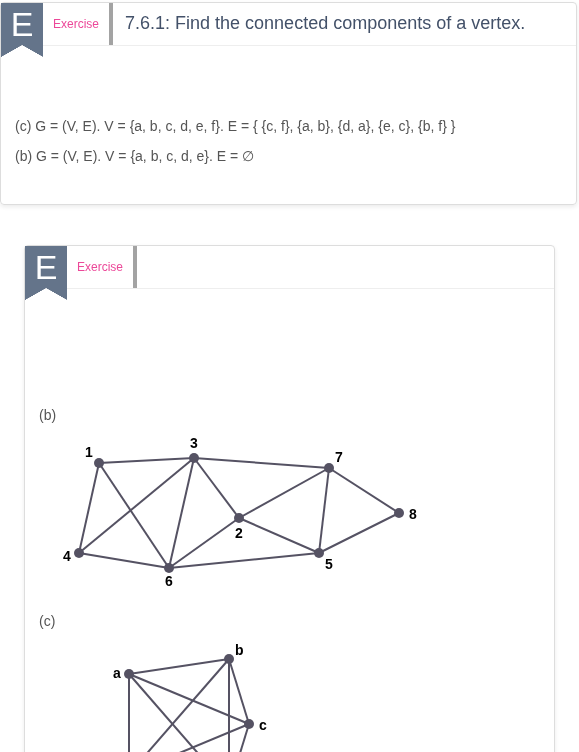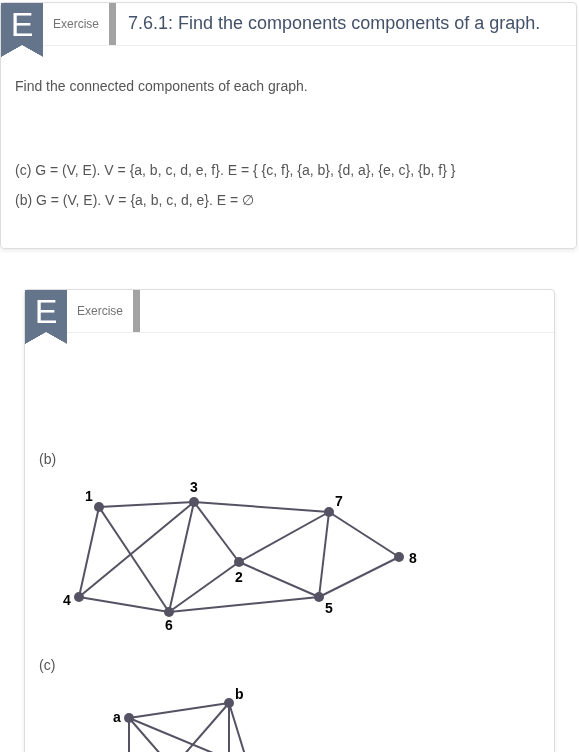--- a/index.html
+++ b/index.html
@@ -6,21 +6,21 @@
   .page{width:579px;box-sizing:border-box;padding:0;}
   .exercise-block{border:1px solid #ddd;border-radius:4px;box-shadow:0 2px 4px rgba(0,0,0,.08);margin-bottom:40px;box-sizing:border-box;}
   .exercise-block.first{margin-left:0;margin-right:2px;margin-top:2px;}
   .exercise-block.second{margin-left:24px;margin-right:24px;}
   .ex-header{display:flex;align-items:center;border-bottom:1px solid #eee;}
   .ex-badge{position:relative;width:42px;height:42px;background:#64748a;margin:0;flex:0 0 42px;}
   .ex-badge::after{content:"";position:absolute;left:0;right:0;bottom:-12px;height:12px;
     background:linear-gradient(to bottom right,#64748a 49%,transparent 51%) left/50.5% 100% no-repeat,
                linear-gradient(to bottom left,#64748a 49%,transparent 51%) right/50.5% 100% no-repeat;}
   .ex-badge span{display:block;width:100%;text-align:center;color:#fff;font-size:34px;line-height:42px;font-weight:400;}
-  .ex-label{color:#737373;font-size:12px;padding:0 10px;border-right:7px solid #a3a3a3;line-height:42px;}
+  .ex-label{color:#ec4899;font-size:12px;padding:0 10px;border-right:4px solid #a3a3a3;line-height:42px;}
   .ex-title{color:#435169;font-size:18px;font-weight:300;padding:4px 12px;line-height:1.3;}
   .ex-body{padding:18px 14px 26px 14px;color:#555;font-size:14px;}
   .ex-body p{margin:14px 0;}
   .ex-body .spacer{height:40px;}
   .graph{margin:10px 0 20px 0;}
   .partlabel{font-size:14px;color:#555;}
   .partblock{margin-top:40px;}
   svg{display:block;}
   .node{fill:#555263;}
   .nlabel{font:14px Helvetica,Arial;fill:#000;font-weight:600;}
@@ -29,24 +29,23 @@
 </head>
 <body>
 <div class="page">
 
 <div class="exercise-block first">
   <div class="ex-header">
     <div class="ex-badge">
           <span>E</span>
         </div>
     <div class="ex-label">Exercise</div>
-    <div class="ex-title">7.6.1: Find the components components of a graph.</div>
+    <div class="ex-title">7.6.1: Find the connected components of a vertex.</div>
   </div>
   <div class="ex-body">
-    <p>Find the connected components of each graph.</p>
     <div class="spacer"></div>
     <p>(c) G = (V, E). V = {a, b, c, d, e, f}. E = { {c, f}, {a, b}, {d, a}, {e, c}, {b, f} }</p>
     <p>(b) G = (V, E). V = {a, b, c, d, e}. E = ∅</p>
   </div>
 </div>
 
 <div class="exercise-block second">
   <div class="ex-header">
     <div class="ex-badge">
           <span>E</span>

